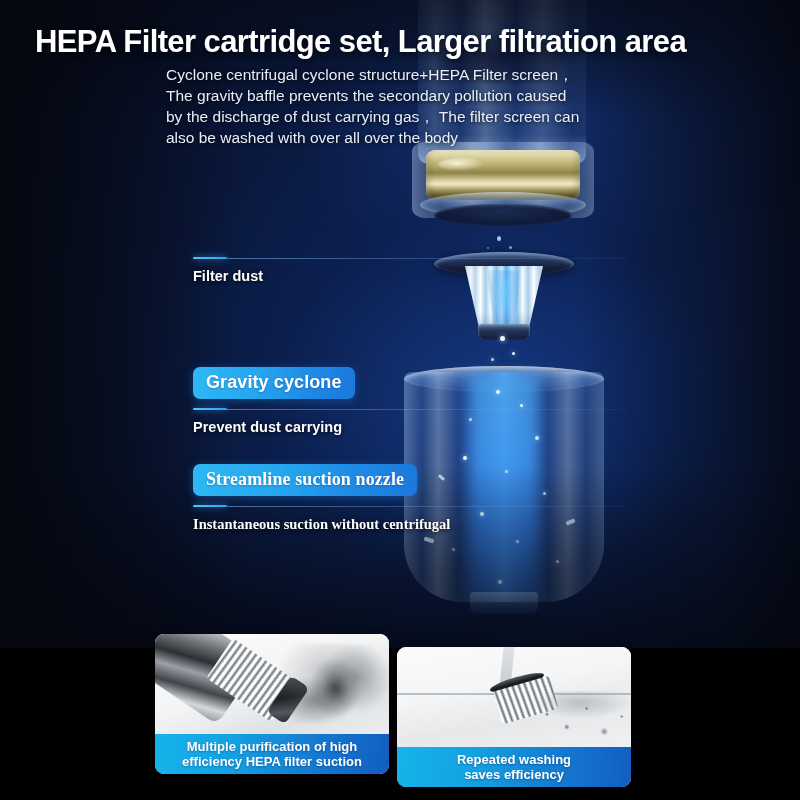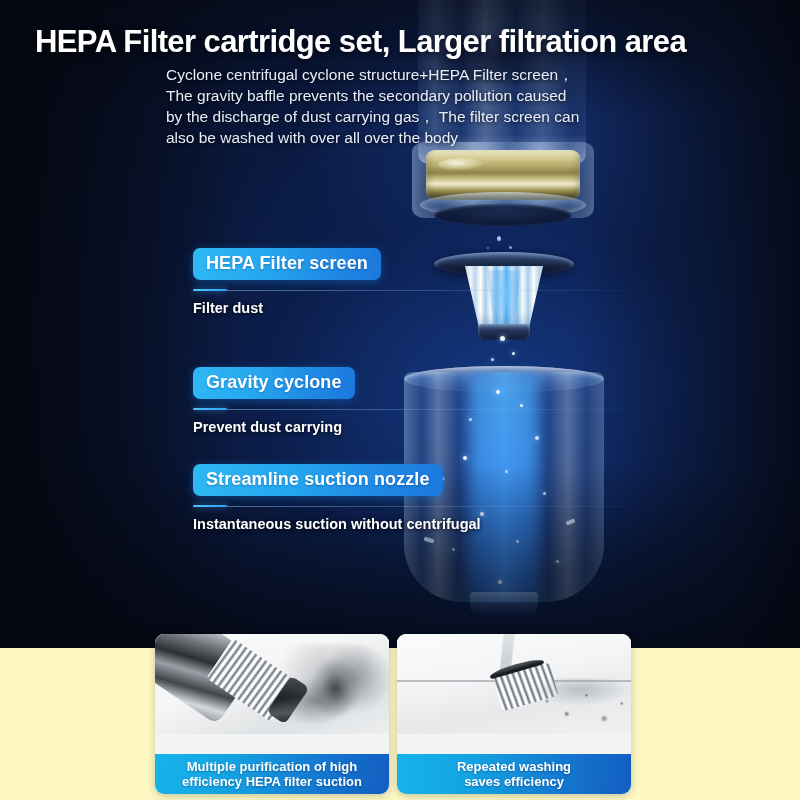--- a/index.html
+++ b/index.html
@@ -2,21 +2,21 @@
 <html><head>
 <meta charset="utf-8">
 <style>
   html,body{margin:0;padding:0;}
   body{
     width:800px;height:800px;overflow:hidden;background:#ffffff;
     font-family:"Liberation Sans", sans-serif;
   }
 
   
-  .page{position:relative;width:800px;height:800px;background:#fef9c3;overflow:hidden;}
+  .page{position:relative;width:800px;height:800px;background:#000000;overflow:hidden;}
 
   
   .hero{
     position:absolute;left:0;top:0;width:800px;height:648px;overflow:hidden;
     background:
       radial-gradient(ellipse 520px 420px at 62% 62%, rgba(22,60,140,.85) 0%, rgba(12,34,86,.45) 45%, rgba(8,18,45,0) 72%),
       radial-gradient(ellipse 420px 300px at 64% 22%, rgba(30,66,150,.55) 0%, rgba(12,30,78,.25) 50%, rgba(8,18,45,0) 75%),
       radial-gradient(ellipse 900px 700px at 78% 52%, #0d2355 0%, #0a1a40 42%, #070f28 72%, #05091a 100%),
       linear-gradient(105deg,#0b0e18 0%, #0b1126 22%, #0a1838 45%, #0a1c44 68%, #081530 88%, #070c1c 100%);
   }
@@ -172,25 +172,25 @@
     background:linear-gradient(90deg, rgba(130,185,245,.55) 0%, rgba(120,175,240,.26) 55%, rgba(120,175,240,.06) 100%);
   }
   .subtext{
     margin-top:9px;font-size:14.5px;font-weight:bold;color:#ffffff;
     text-shadow:0 1px 4px rgba(0,0,0,.85);white-space:nowrap;
   }
 
   
   .panels{position:absolute;left:0;top:634px;width:800px;height:166px;}
   .panel{
-    position:absolute;top:0;width:234px;height:160px;border-radius:9px;overflow:hidden;
+    position:absolute;top:0;width:234px;height:140px;border-radius:9px;overflow:hidden;
     background:#f2f4f6;box-shadow:0 2px 8px rgba(0,0,0,.22);
   }
   .panel.left{left:155px;}
-  .panel.right{left:397px;}
+  .panel.right{left:397px;margin-top:13px;}
   .photo{position:absolute;left:0;top:0;width:234px;height:100px;overflow:hidden;}
 
   
   .ph-l-bg{position:absolute;inset:0;background:linear-gradient(160deg,#fdfdfd 0%,#f3f4f5 45%,#dfe2e4 75%,#eceef0 100%);}
   .ph-l-body{
     position:absolute;left:-26px;top:-14px;width:120px;height:78px;border-radius:10px;
     background:linear-gradient(162deg,#f4f5f6 0%,#c9ccd0 18%,#6e7378 34%,#2c3034 48%,#9aa0a6 60%,#40454a 74%,#d5d8db 88%,#8d9297 100%);
     transform:rotate(34deg);
   }
   .ph-l-pleat{
@@ -308,38 +308,37 @@
     <div class="title">HEPA Filter cartridge set, Larger filtration area</div>
 
     <div class="subtitle">
       <div>Cyclone centrifugal cyclone structure+HEPA Filter screen，</div>
       <div>The gravity baffle prevents the secondary pollution caused</div>
       <div>by the discharge of dust carrying gas， The filter screen can</div>
       <div>also be washed with over all over the body</div>
     </div>
 
     <div class="callout" style="left:193px;top:248px;width:470px;">
-      <div class="badge">HEPA Filter screen</div>
       <div class="leader">
         <div class="seg"></div>
         <div class="line" style="width:400px;"></div>
       </div>
       <div class="subtext">Filter dust</div>
     </div>
 
     <div class="callout" style="left:193px;top:367px;width:470px;">
       <div class="badge">Gravity cyclone</div>
       <div class="leader">
         <div class="seg"></div>
         <div class="line" style="width:400px;"></div>
       </div>
       <div class="subtext">Prevent dust carrying</div>
     </div>
 
-    <div class="callout" style="left:193px;top:464px;width:470px;">
+    <div class="callout" style="left:193px;top:464px;width:470px;font-family:Liberation Serif, serif;">
       <div class="badge">Streamline suction nozzle</div>
       <div class="leader">
         <div class="seg"></div>
         <div class="line" style="width:400px;"></div>
       </div>
       <div class="subtext">Instantaneous suction without centrifugal</div>
     </div>
   </div>
 
   <div class="panels">

